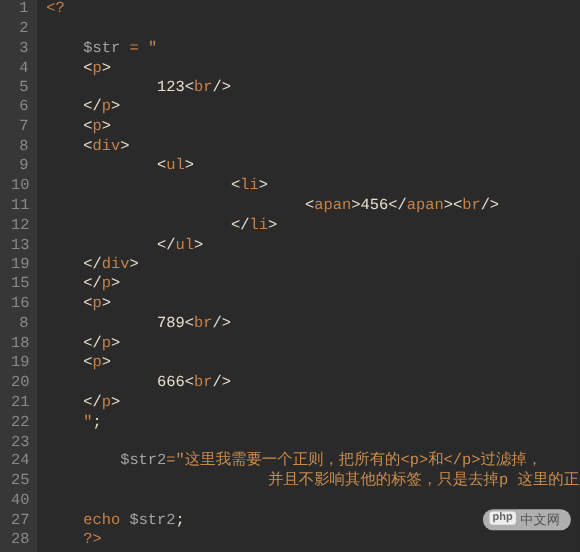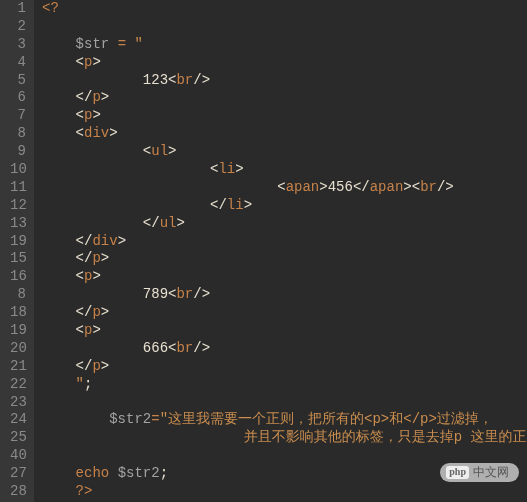--- a/index.html
+++ b/index.html
@@ -51,25 +51,25 @@
     .string-cjk { color: #ca8d4e; }
     .punct { color: #e8e0cf; }
     .num { color: #e8e0cf; }
     .watermark {
       position: absolute;
       right: 8px;
       bottom: 20px;
       background: rgba(220,220,220,0.75);
       border-radius: 12px;
       padding: 2px 10px 2px 6px;
-      font-family: Liberation Serif, serif;
+      font-family: Liberation Sans, sans-serif;
       font-size: 12px;
       color: #555;
       display: flex;
-      align-items: center;
+      align-items: flex-start;
       gap: 4px;
     }
     .watermark .logo {
       font-weight: bold;
       color: #666;
       background: #eee;
       border-radius: 3px;
       padding: 0 3px;
       font-size: 10px;
     }

